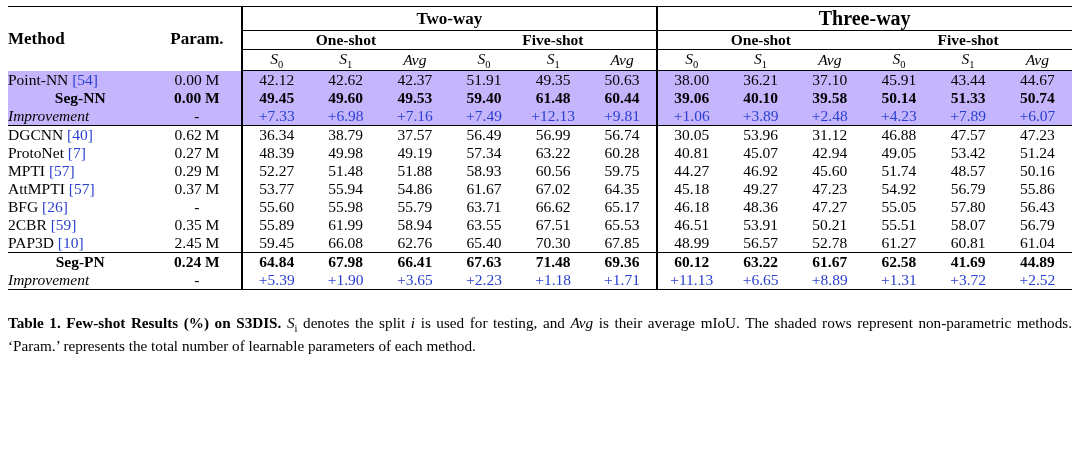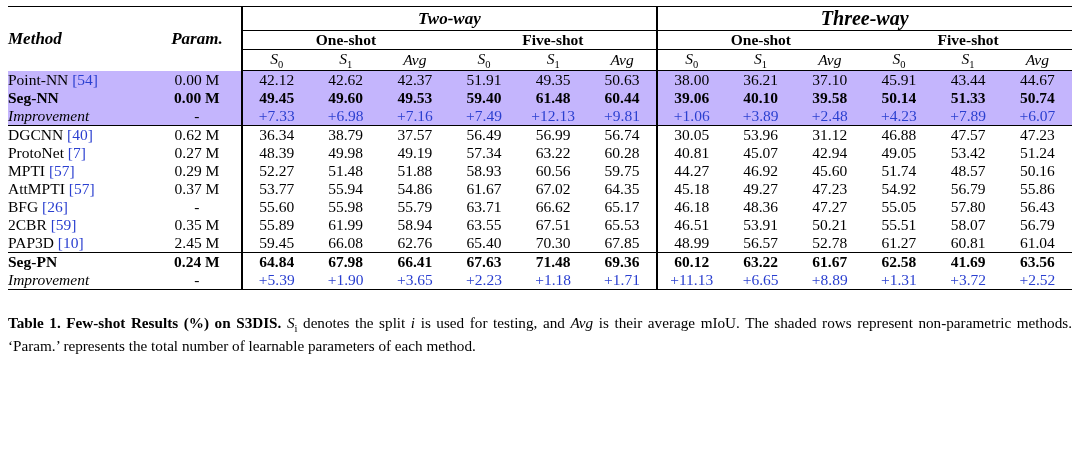--- a/index.html
+++ b/index.html
@@ -26,21 +26,21 @@
     width: 1064px;
     margin: 0 auto;
     font-size: 15.5px;
   }
   table.main td, table.main th {
     padding: 0;
     vertical-align: middle;
     white-space: nowrap;
   }
   
-  .rule-top td { border-top: 1.6px solid #000; font-style: italic; }
+  .rule-top td { border-top: 1.6px solid #000; }
   .hline td { border-bottom: 1px solid #000; }
   .thick-line td { border-bottom: 1.6px solid #000; }
 
   
   .cell {
     padding: 2.5px 6px;
     text-align: center;
   }
   .cell-left {
     padding: 2.5px 4px 2.5px 10px;
@@ -51,21 +51,21 @@
     text-align: center;
     padding: 4px 6px;
   }
   .hdr-left {
     font-weight: bold;
     text-align: left;
     padding: 4px 6px 4px 10px;
     margin-left: 28px;
   }
   .it { font-style: italic; }
-  .bold { font-weight: bold; }
+  .bold { font-weight: bold; text-align: center; }
   .blue { color: #2a3fd0; }
   .cite { color: #2a3fd0; }
   .shaded { background: #c4b5fd; }
 
   
   .vdouble {
     border-left: 1px solid #000;
     box-shadow: inset 3px 0 0 -2px #000;
   }
 
@@ -304,21 +304,21 @@
           <td class="cell bold">67.98</td>
           <td class="cell bold">66.41</td>
           <td class="cell bold">67.63</td>
           <td class="cell bold">71.48</td>
           <td class="cell bold">69.36</td>
           <td class="cell vdouble bold">60.12</td>
           <td class="cell bold">63.22</td>
           <td class="cell bold">61.67</td>
           <td class="cell bold">62.58</td>
           <td class="cell bold">41.69</td>
-          <td class="cell bold">63.56</td>
+          <td class="cell bold">44.89</td>
         </tr>
         <tr class=" thick-line">
           <td class="cell-left it"><span>Improvement</span></td>
           <td class="cell it">-</td>
           <td class="cell vdouble blue">+5.39</td>
           <td class="cell blue">+1.90</td>
           <td class="cell blue">+3.65</td>
           <td class="cell blue">+2.23</td>
           <td class="cell blue">+1.18</td>
           <td class="cell blue">+1.71</td>

